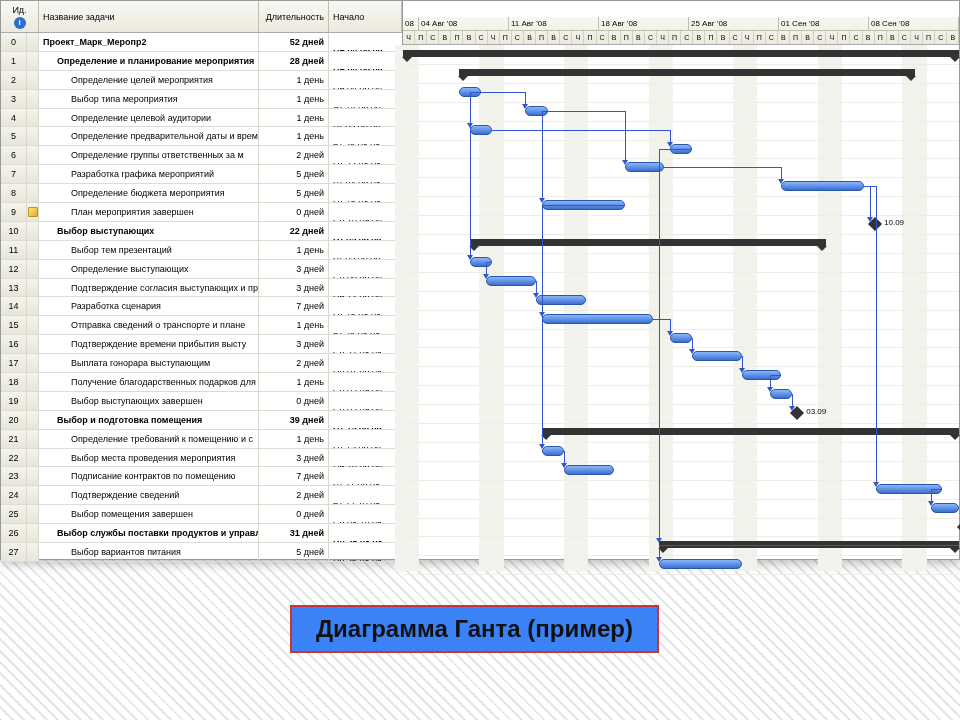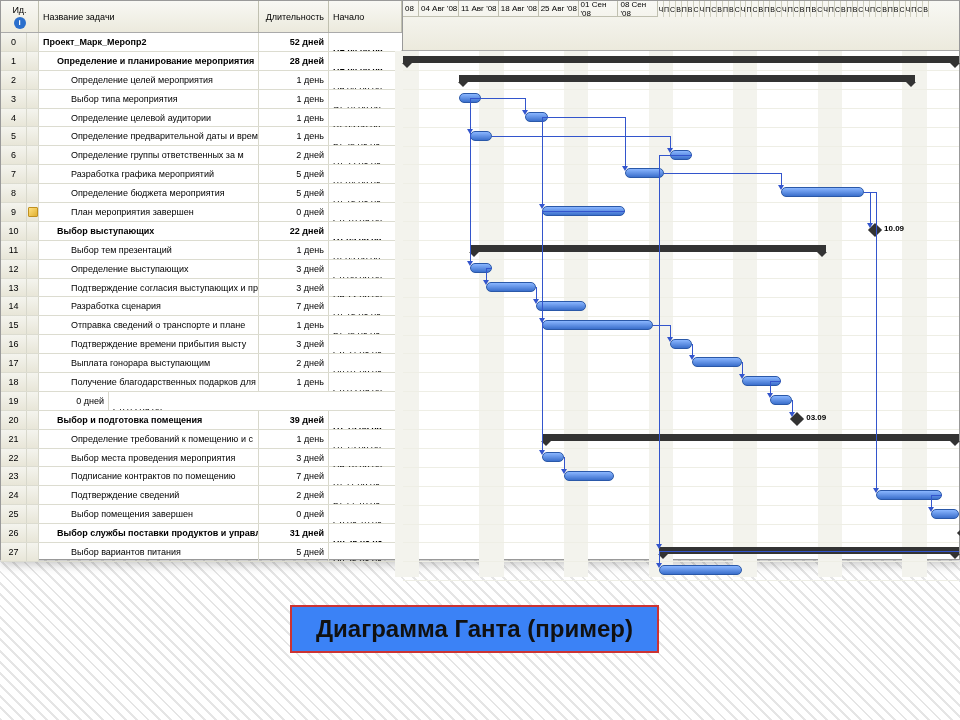--- a/index.html
+++ b/index.html
@@ -29,38 +29,38 @@
 .c-ind  { width: 12px; justify-content: center; background: linear-gradient(#f4f4ee,#e8e6d8); }
 .c-name { width: 220px; padding-left: 4px; }
 .c-dur  { width: 70px; justify-content: flex-end; padding-right: 4px; }
 .c-start{ flex: 1; padding-left: 4px; margin-top: 17px; }
 .row.bold .c-name, .row.bold .c-dur, .row.bold .c-start { font-weight: bold; }
 .indent1 { padding-left: 18px !important; }
 .indent2 { padding-left: 32px !important; }
 
 .note-icon { width: 10px; height: 10px; background: linear-gradient(135deg,#ffe080,#e0b030); border: 1px solid #c09020; border-radius: 1px; }
 
-.timeline-header { height: 50px; border-bottom: 1px solid #aaa; display: flex; flex-direction: row; background: linear-gradient(#f8f8f4, #eceadd); font-size: 8px; }
+.timeline-header { height: 28px; border-bottom: 1px solid #aaa; display: flex; flex-direction: column; background: linear-gradient(#f8f8f4, #eceadd); font-size: 8px; margin-top: 16px; }
 .th-dates { display: flex; height: 16px; }
 .th-dates div { flex: 1; border-right: 1px solid #c0c0b0; border-bottom: 1px solid #c0c0b0; display: flex; align-items: center; padding-left: 2px; }
 .th-days { display: flex; height: 16px; }
 .th-days span { flex: 1; border-right: 1px solid #d0d0c0; display: flex; align-items: center; justify-content: center; font-size: 7px; }
 
 .chart-body { position: relative; height: calc(100% - 32px); }
 .weekend-bg { position: absolute; top: 0; bottom: 0; background: #f3f3ed; }
 .grid-line-h { position: absolute; left: 0; right: 0; height: 1px; background: #eeeee5; }
 
 .bar { position: absolute; height: 10px; border-radius: 5px; }
 .task-bar { background: linear-gradient(#8ab6ff,#3b6fcc); border: 1px solid #2a58a8; }
 .summary-bar { height: 7px; background: #333; border-radius: 0; }
 .summary-bar::before, .summary-bar::after { content: ''; position: absolute; bottom: -5px; width: 0; height: 0; border-left: 5px solid transparent; border-right: 5px solid transparent; border-top: 5px solid #333; }
 .summary-bar::before { left: -1px; }
 .summary-bar::after { right: -1px; }
 .milestone { width: 10px; height: 10px; background: #333; transform: rotate(45deg); position: absolute; }
-.ms-label { position: absolute; font-size: 8px; font-weight: bold; }
+.ms-label { position: absolute; font-size: 8px; font-weight: normal; }
 
 .link-h, .link-v { position: absolute; background: #3355cc; }
 .link-h { height: 1px; }
 .link-v { width: 1px; }
 .arrow-down { position: absolute; width: 0; height: 0; border-left: 3px solid transparent; border-right: 3px solid transparent; border-top: 5px solid #3355cc; }
 
 .caption-box { position: absolute; left: 290px; top: 605px; padding: 8px 24px; border: 2px solid #c33; background: #3b82f6; font-size: 24px; font-weight: bold; color: #111; }
 
 .hatch-bg { position: absolute; left: 0; top: 530px; width: 960px; height: 190px;
   background: repeating-linear-gradient(45deg, #e5e5e5 0 2px, #fff 2px 8px);
@@ -219,20 +219,21 @@
           <div class="row">
             <div class="c-id">18</div>
             <div class="c-ind"></div>
             <div class="c-name indent2">Получение благодарственных подарков для выступающих</div>
             <div class="c-dur">1 день</div>
             <div class="c-start">Ср 03.09.08</div>
           </div>
           <div class="row">
             <div class="c-id">19</div>
             <div class="c-ind"></div>
+            <div class="c-name indent2">Выбор выступающих завершен</div>
             <div class="c-dur">0 дней</div>
             <div class="c-start">Ср 03.09.08</div>
           </div>
           <div class="row bold">
             <div class="c-id">20</div>
             <div class="c-ind"></div>
             <div class="c-name indent1">Выбор и подготовка помещения</div>
             <div class="c-dur">39 дней</div>
             <div class="c-start">Пт 15.08.08</div>
           </div>

